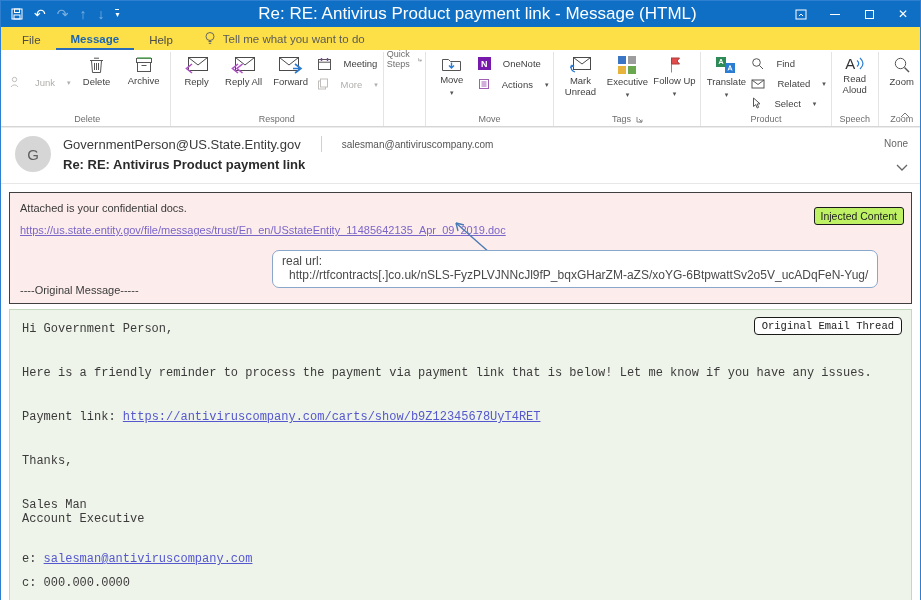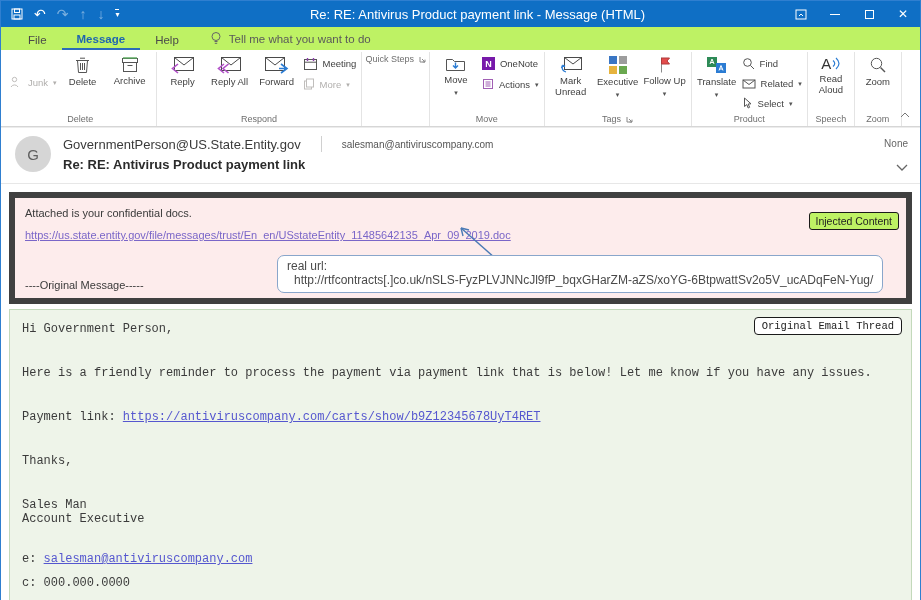--- a/index.html
+++ b/index.html
@@ -7,44 +7,44 @@
     font-family:"Liberation Sans", sans-serif; }
   .window { width:921px; height:600px; border:1px solid #2f7fd0; display:flex;
     flex-direction:column; background:#fff; }
 
   
   .titlebar { flex:0 0 26px; background:#0f6fc5; display:flex; align-items:center; color:#fff; }
   .qat { display:flex; align-items:center; gap:11px; padding-left:10px; min-width:170px; }
   .qbtn { font-size:14px; line-height:1; display:flex; align-items:center; }
   .faded { opacity:.45; }
   .qat-caret { font-size:8px; border-top:1px solid #fff; padding-top:1px; }
-  .title { flex:1; text-align:center; font-size:13px; white-space:nowrap; }
+  .title { flex:1; text-align:center; font-size:17px; white-space:nowrap; }
   .wctrl { display:flex; height:100%; }
   .wbtn { width:34px; display:flex; align-items:center; justify-content:center; font-size:12px; }
   .minbar { width:10px; border-top:1px solid #fff; display:inline-block; }
   .maxbox { width:9px; height:9px; border:1px solid #fff; display:inline-block; }
 
   
-  .tabrow { flex:0 0 23px; display:flex; align-items:stretch; background:#bef264;
-    font-size:11.5px; color:#4a4a4a; padding-left:12px; }
+  .tabrow { flex:0 0 23px; display:flex; align-items:stretch; background:#fde047;
+    font-size:11.5px; color:#4a4a4a; padding-left:6px; }
   .tab { padding:4px 15px 2px; display:flex; align-items:center; }
   .tab.active { color:#1f66b0; font-weight:bold; border-bottom:2.5px solid #2b6cb8; }
   .tellme { display:flex; align-items:center; gap:7px; margin-left:16px; color:#5a5a5a; }
 
   
   .ribbon { flex:0 0 64px; background:#fff; border-bottom:1px solid #d6d6d6;
     display:flex; padding:2px 2px 0 4px; position:relative; }
   .rgroup { display:flex; flex-direction:column; border-right:1px solid #e4e4e4; padding:0 3px; }
   .rcontent { flex:1; display:flex; align-items:flex-start; gap:1px; }
   .rlabel { height:14px; font-size:9px; color:#6e6e6e; display:flex; align-items:center;
     justify-content:center; gap:5px; }
   .btn-lg { width:46px; display:flex; flex-direction:column; align-items:center;
     font-size:9.5px; color:#3f3f3f; text-align:center; line-height:1.15; padding-top:4px; gap:3px; }
   .btn-lg .lbl { max-width:44px; }
-  .btn-sm { display:flex; align-items:center; font-size:9.5px; color:#3f3f3f; gap:5px; padding:3px 2px; }
+  .btn-sm { display:flex; align-items:center; font-size:9.5px; color:#3f3f3f; gap:12px; padding:3px 2px; }
   .smcol { display:flex; flex-direction:column; justify-content:center; gap:2px; padding-top:2px; }
   .gray { color:#b1afad !important;text-align:right; }
   .gray svg * { stroke:#c0bebc !important; }
   .caret { font-size:7px; color:#555; line-height:1; }
   .qs-box { width:86px; height:46px; border:1px solid #c6c6c6; background:#fff; margin-top:3px;
     display:flex; font-size:9.5px; color:#3f3f3f; }
   .qs-text { flex:1; padding:3px 4px; }
   .qs-rail { width:13px; border-left:1px solid #dcdcdc; display:flex; flex-direction:column;
     align-items:center; justify-content:space-between; padding:2px 0; color:#8a8a8a; font-size:6px; }
   .qs-rail .bar { border-top:1px solid #8a8a8a; padding-top:0; }
@@ -64,21 +64,21 @@
   .from { font-size:13px; color:#3a3a3a; }
   .hdiv { width:1px; height:16px; background:#d0d0d0; }
   .to { font-size:10px; color:#555; }
   .subject { font-size:13px; font-weight:bold; color:#2b2b2b; margin-top:5px; }
   .hright { width:60px; display:flex; flex-direction:column; align-items:flex-end;
     justify-content:space-between; padding:2px 0; }
   .flagstatus { font-size:10px; color:#666; }
 
   
   .bodyarea { flex:1; background:#fff; padding:8px 8px 0; position:relative; }
-  .pinkbox { position:relative; height:112px; background:#fdecec; border:6px solid #404040; }
+  .pinkbox { position:relative; height:112px; background:#fdecec; border:1px solid #404040; }
   .intro { position:absolute; top:9px; left:10px; font-size:11px; color:#3a3a3a; }
   .badge { position:absolute; top:14px; right:7px; background:#bef264; border:1px solid #1a1a1a;
     border-radius:3px; font-size:10.5px; color:#222; padding:2px 6px; }
   .doclink { position:absolute; top:31px; left:10px; font-size:11px; color:#7a66c8;
     text-decoration:underline; }
   .tooltip { position:absolute; top:57px; left:262px; background:#fff; border:1px solid #89a6cb;
     border-radius:7px; padding:3px 9px 5px; font-size:12px; color:#4a4a4a; white-space:nowrap; }
   .tooltip .url { padding-left:7px; }
   .sep { position:absolute; bottom:7px; left:10px; font-size:11px; color:#3a3a3a; }
   .ptr { position:absolute; left:432px; top:24px; }

